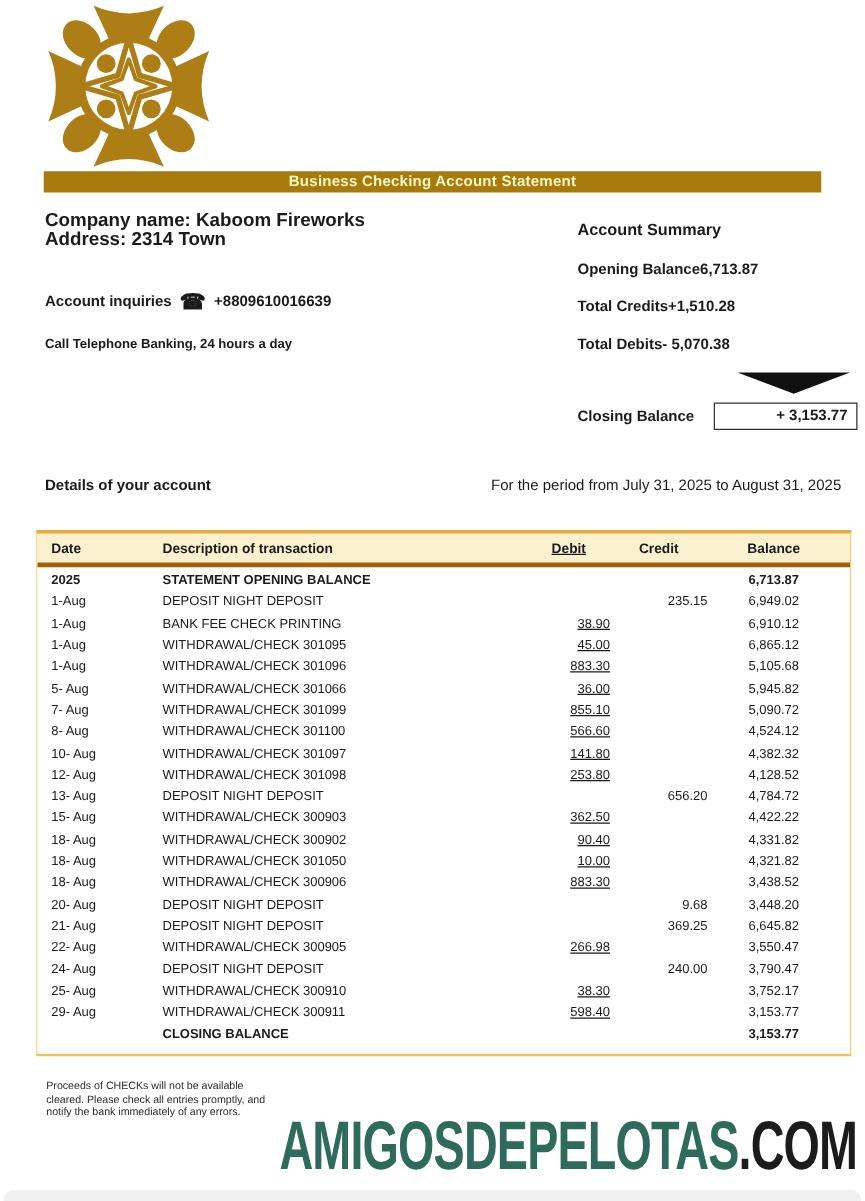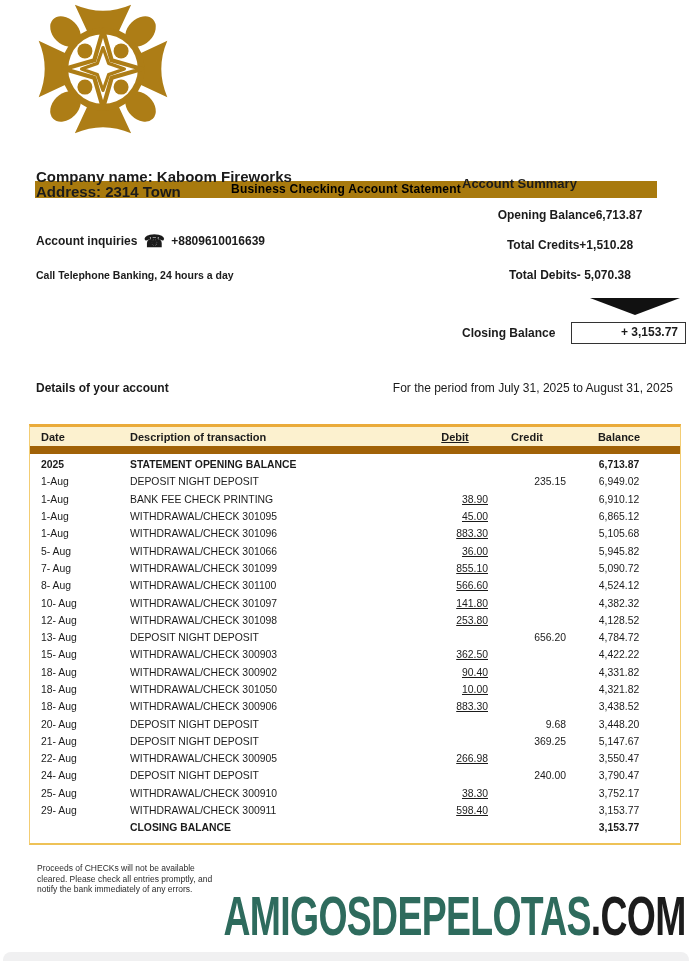--- a/index.html
+++ b/index.html
@@ -6,32 +6,32 @@
   html,body { background:#ffffff; }
   body {
     width:692px; height:961px; position:relative; overflow:hidden;
     font-family:"Liberation Sans", sans-serif; color:#1b1b1b;
   }
   
   .logo { position:absolute; left:36px; top:2px; width:134px; height:134px; }
   
   .title-bar {
     position:absolute; left:35px; top:137px; width:622px; height:17px;
-    background:#a87a0e; color:#000000; font-size:12px; font-weight:bold;
-    text-align:center; line-height:17px; letter-spacing:.2px;margin-top:44px;
+    background:#a87a0e; color:#fef9c3; font-size:12px; font-weight:bold;
+    text-align:center; line-height:17px; letter-spacing:.2px;
   }
   
   .company { position:absolute; left:36px; top:169px; font-size:15px; font-weight:bold; line-height:15px; }
   .inquiries { position:absolute; left:36px; top:231px; font-size:12px; font-weight:bold; }
   .inquiries .phone { font-size:17px; vertical-align:-2px; padding:0 3px; }
   .telebank { position:absolute; left:36px; top:269px; font-size:10.5px; font-weight:bold; }
   
   .summary { position:absolute; left:462px; top:176px; width:224px; }
   .summary-title { font-size:13px; font-weight:bold; margin-bottom:17px; }
-  .summary-row { display:flex; justify-content:center; font-size:12px; font-weight:bold; margin-bottom:16px; padding-right:8px; }
+  .summary-row { display:flex; justify-content:flex-start; font-size:12px; font-weight:bold; margin-bottom:16px; padding-right:8px; }
   .arrow-down {
     width:0; height:0; margin:3px 6px 7px auto;
     border-left:45px solid transparent; border-right:45px solid transparent;
     border-top:17px solid #111111;
   }
   .closing-row { display:flex; justify-content:space-between; align-items:center; font-size:12px; font-weight:bold; }
   .closing-box {
     width:115px; height:22px; border:1.5px solid #333; line-height:19px;
     text-align:right; padding-right:7px; background:#fff;
   }
@@ -40,21 +40,21 @@
   .details-title { font-size:12px; font-weight:bold; }
   .period { font-size:12px; }
   
   .txn-table {
     position:absolute; left:29px; top:424px; width:652px;
     border-top:3px solid #eaab3a; border-bottom:2px solid #eec257;
     border-left:1px solid #f3cd74; border-right:1px solid #f3cd74;
   }
   .txn-header {
     display:flex; background:#fcf1cf; height:27px; align-items:center;
-    border-bottom:8px solid #a16207; font-size:11px; font-weight:bold;
+    border-bottom:4px solid #a16207; font-size:11px; font-weight:bold;
   }
   .txn-row { display:flex; height:17.3px; align-items:center; font-size:10.4px; }
   .txn-row.bold { font-weight:bold; }
   .col-date    { width:100px; padding-left:11px; }
   .col-desc    { width:258px; }
   .col-debit   { width:100px; text-align:right;text-decoration:underline; }
   .col-credit  { width:78px;  text-align:right; }
   .col-balance { flex:1; text-align:center; padding-right:8px; }
   .txn-header .col-debit  { text-align:center; padding-left:34px; }
   .txn-header .col-credit { text-align:center; }
@@ -264,21 +264,21 @@
     <span class="col-desc">DEPOSIT NIGHT DEPOSIT</span>
     <span class="col-debit"></span>
     <span class="col-credit">9.68</span>
     <span class="col-balance">3,448.20</span>
   </div>
       <div class="txn-row">
     <span class="col-date">21- Aug</span>
     <span class="col-desc">DEPOSIT NIGHT DEPOSIT</span>
     <span class="col-debit"></span>
     <span class="col-credit">369.25</span>
-    <span class="col-balance">5,147.67</span>
+    <span class="col-balance">6,645.82</span>
   </div>
       <div class="txn-row">
     <span class="col-date">22- Aug</span>
     <span class="col-desc">WITHDRAWAL/CHECK 300905</span>
     <span class="col-debit">266.98</span>
     <span class="col-credit"></span>
     <span class="col-balance">3,550.47</span>
   </div>
       <div class="txn-row">
     <span class="col-date">24- Aug</span>

